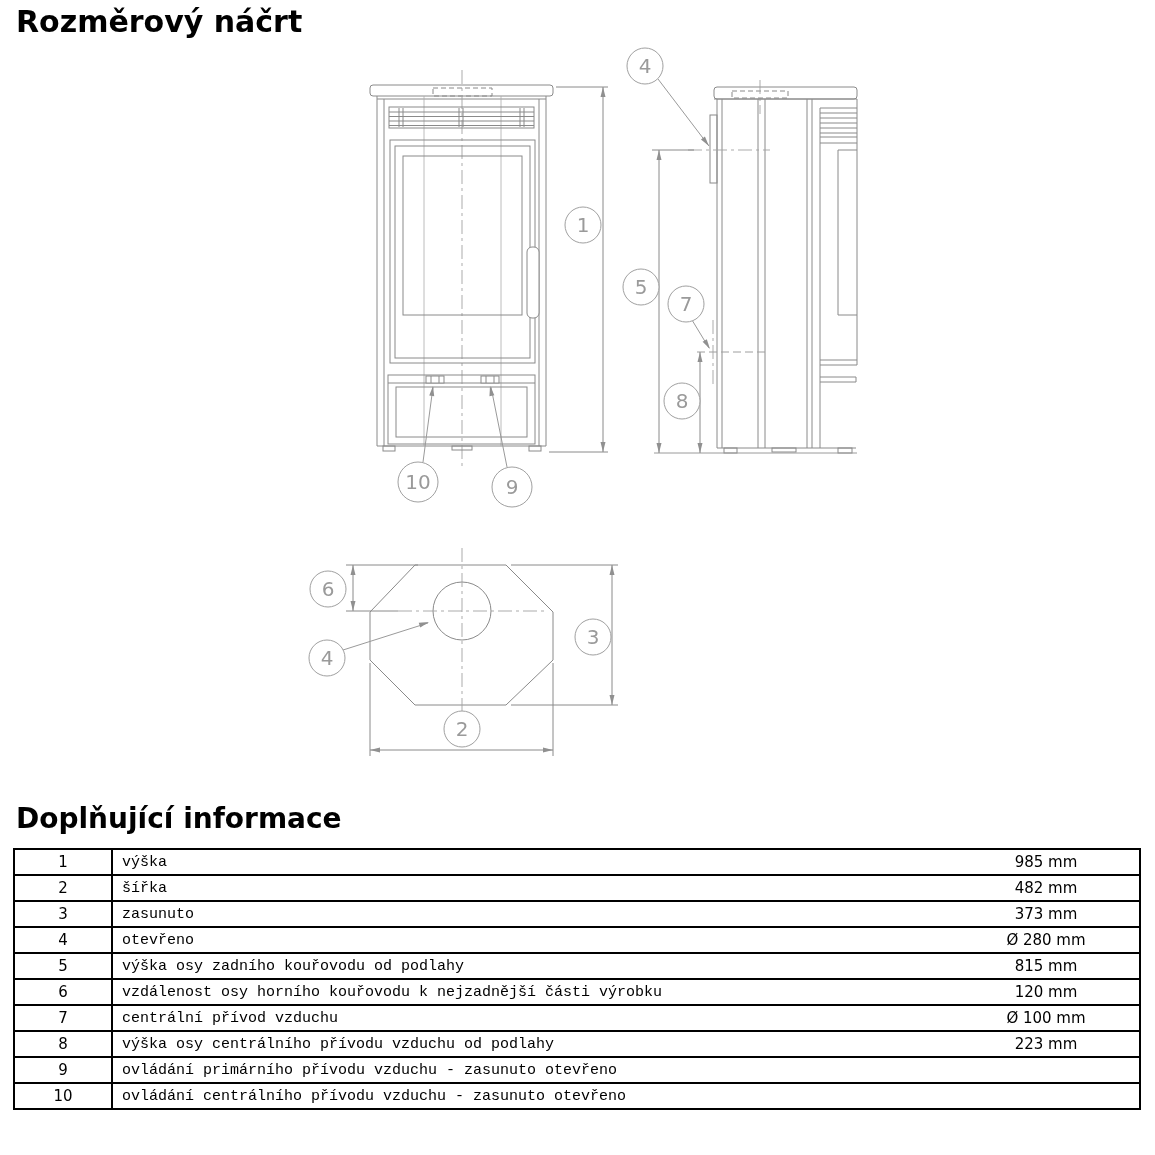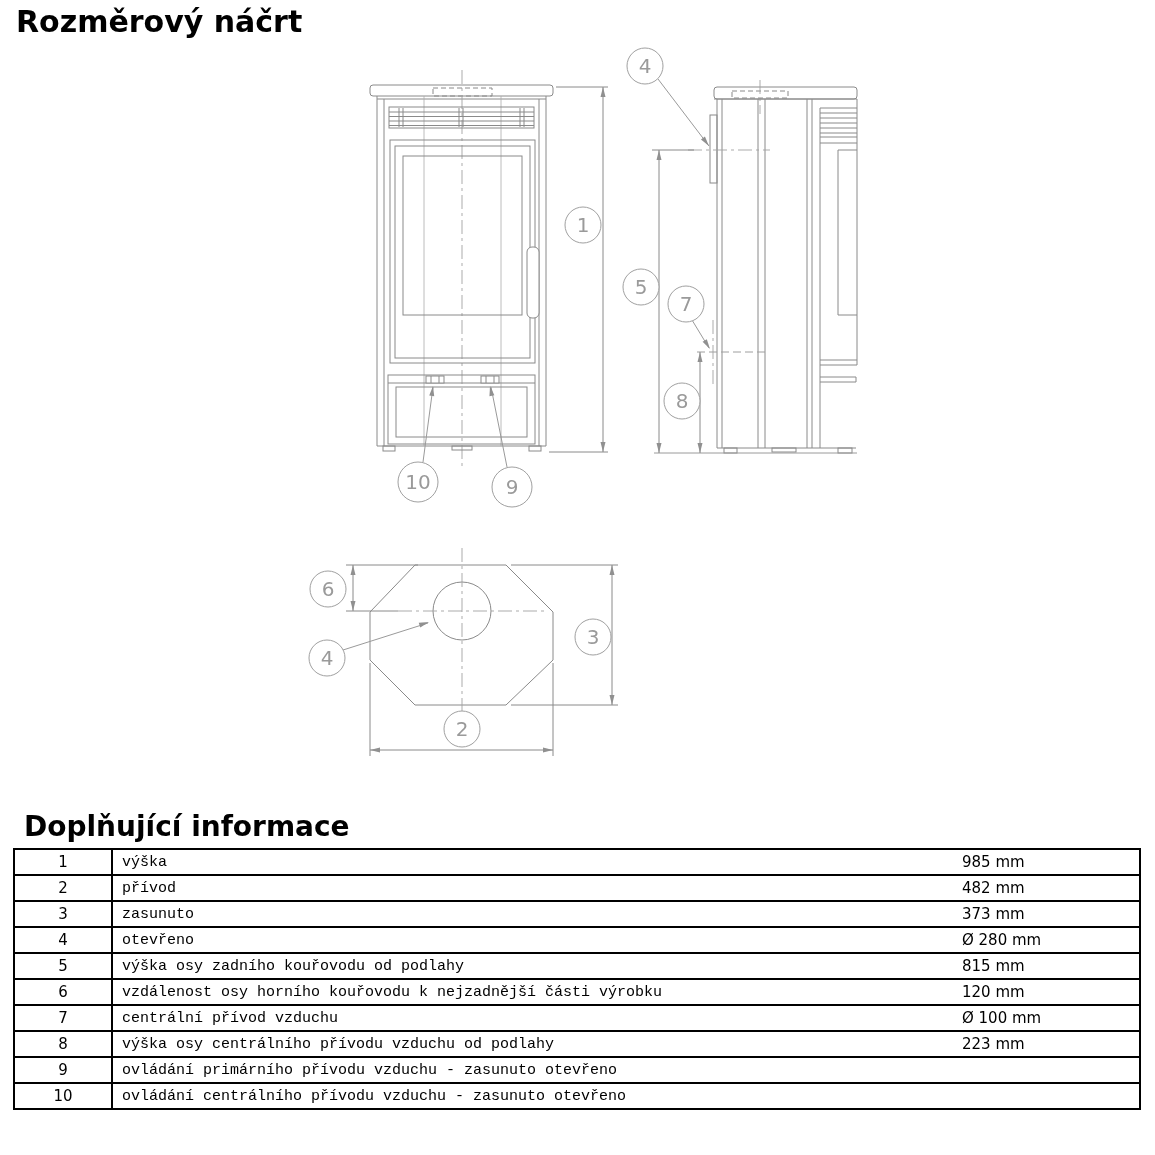--- a/index.html
+++ b/index.html
@@ -1,38 +1,38 @@
 <!DOCTYPE html>
 <html><head>
 <meta charset="utf-8">
 <style>
   html,body{margin:0;padding:0;background:#ffffff;}
   #page{position:relative;width:1152px;height:1155px;background:#ffffff;overflow:hidden;
         font-family:"DejaVu Sans",sans-serif;color:#000;}
   .main-title{position:absolute;left:16px;top:4px;margin:0;font-size:30px;font-weight:bold;letter-spacing:0px;}
-  .info-title{position:absolute;left:16px;top:802px;margin:8px;font-size:28px;font-weight:bold;}
+  .info-title{position:absolute;left:16px;top:802px;margin:0;font-size:28px;font-weight:bold;}
   svg.drawing{position:absolute;left:0;top:0;}
   svg.drawing line,svg.drawing rect,svg.drawing circle,svg.drawing polygon,svg.drawing polyline{
       fill:none;stroke:#8a8a8a;stroke-width:1;}
   svg.drawing .fillw{fill:#ffffff;}
   svg.drawing .dash{stroke-dasharray:5 3;}
   svg.drawing .dash2{stroke-dasharray:8 4;stroke:#9e9e9e;}
   svg.drawing .cl{stroke-dasharray:14 4 3 4;stroke:#a2a2a2;stroke-width:0.9;}
   svg.drawing .thin{stroke:#ababab;stroke-width:0.8;}
   svg.drawing .dim{stroke:#9a9a9a;}
   svg.drawing .arrow{fill:#909090;stroke:none;}
   svg.drawing .balloon circle{stroke:#a0a0a0;fill:#ffffff;}
   svg.drawing .balloon text{fill:#9a9a9a;stroke:none;font-size:20px;text-anchor:middle;
       font-family:"DejaVu Sans",sans-serif;}
   table.info{position:absolute;left:13px;top:848px;width:1128px;border-collapse:collapse;
       font-size:15px;table-layout:fixed;}
   table.info td{border:2px solid #000;height:24px;padding:0 9px;overflow:hidden;white-space:nowrap;}
   table.info td.num{width:78px;text-align:center;}
   table.info td.lbl{border-right:none;font-family:Liberation Mono, monospace;}
-  table.info td.val{width:168px;text-align:left;border-left:none;}
+  table.info td.val{width:168px;text-align:center;border-left:none;}
 </style>
 </head>
 <body>
 
 <div id="page">
 
   <h1 class="main-title">Rozměrový náčrt</h1>
 
   <svg class="drawing" width="1155" height="800" viewBox="0 0 1155 800">
 
@@ -244,21 +244,21 @@
 
   <table class="info">
     <tbody>
       <tr>
         <td class="num">1</td>
         <td class="lbl">výška</td>
         <td class="val">985 mm</td>
       </tr>
       <tr>
         <td class="num">2</td>
-        <td class="lbl">přívod</td>
+        <td class="lbl">šířka</td>
         <td class="val">482 mm</td>
       </tr>
       <tr>
         <td class="num">3</td>
         <td class="lbl">zasunuto</td>
         <td class="val">373 mm</td>
       </tr>
       <tr>
         <td class="num">4</td>
         <td class="lbl">otevřeno</td>

